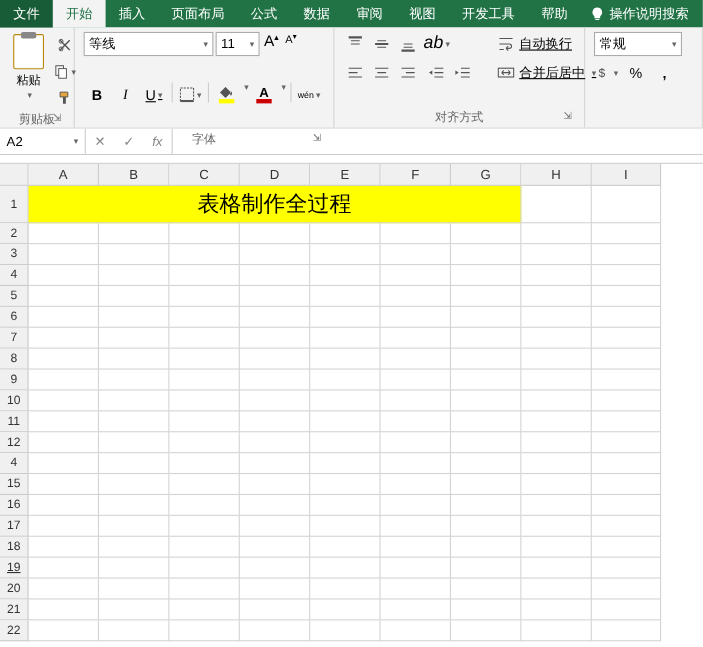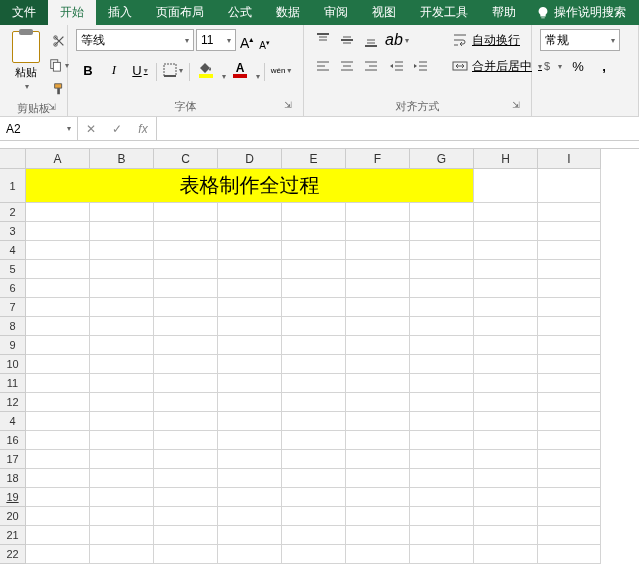--- a/index.html
+++ b/index.html
@@ -22,21 +22,21 @@
 
 
 .paste-big { display: flex; flex-direction: column; align-items: center; gap: 2px; padding: 2px 4px; cursor: pointer; }
 .paste-icon { width: 28px; height: 32px; background: #fff; border: 1px solid #b8860b; border-radius: 2px; position: relative; }
 .paste-icon::before { content: ""; position: absolute; top: -3px; left: 6px; width: 14px; height: 6px; background: #888; border-radius: 2px; }
 .paste-label { font-size: 11px; }
 .clip-side { display: flex; flex-direction: column; gap: 4px; padding-top: 2px; }
 .mini-btn { width: 22px; height: 20px; display: flex; align-items: center; justify-content: center; cursor: pointer; font-size: 12px; color: #555; }
 
 
-.font-row { display: flex; gap: 2px; align-items: flex-end; margin-bottom: 4px; }
+.font-row { display: flex; gap: 2px; align-items: flex-start; margin-bottom: 20px; }
 .font-name { width: 118px; height: 22px; border: 1px solid #ababab; background: #fff; font-size: 12px; padding: 0 4px; display: flex; align-items: center; justify-content: space-between; }
 .font-size { width: 40px; height: 22px; border: 1px solid #ababab; background: #fff; font-size: 12px; padding: 0 4px; display: flex; align-items: center; justify-content: space-between; }
 .aa-big { font-size: 14px; cursor: pointer; padding: 0 2px; }
 .aa-small { font-size: 10px; cursor: pointer; padding: 0 2px; }
 .fmt-btn { width: 24px; height: 22px; display: flex; align-items: center; justify-content: center; cursor: pointer; font-size: 13px; position: relative; }
 .fmt-btn.bold { font-weight: bold; }
 .fmt-btn.italic { font-style: italic; font-family: serif; }
 .fmt-btn.underline { text-decoration: underline; }
 .drop-arrow { font-size: 8px; color: #666; margin-left: 2px; }
 .fill-swatch { width: 14px; height: 4px; background: #ffff00; }
@@ -491,20 +491,32 @@
         <div class="cell col-B row-n" style="height: 19px;"></div>
         <div class="cell col-C row-n" style="height: 19px;"></div>
         <div class="cell col-D row-n" style="height: 19px;"></div>
         <div class="cell col-E row-n" style="height: 19px;"></div>
         <div class="cell col-F row-n" style="height: 19px;"></div>
         <div class="cell col-G row-n" style="height: 19px;"></div>
         <div class="cell col-H row-n" style="height: 19px;"></div>
         <div class="cell col-I row-n" style="height: 19px;"></div>
       </div>
       <div class="grid-wrap">
+        <div class="row-h row-n" style="height: 19px;">15</div>
+        <div class="cell col-A row-n" style="height: 19px;"></div>
+        <div class="cell col-B row-n" style="height: 19px;"></div>
+        <div class="cell col-C row-n" style="height: 19px;"></div>
+        <div class="cell col-D row-n" style="height: 19px;"></div>
+        <div class="cell col-E row-n" style="height: 19px;"></div>
+        <div class="cell col-F row-n" style="height: 19px;"></div>
+        <div class="cell col-G row-n" style="height: 19px;"></div>
+        <div class="cell col-H row-n" style="height: 19px;"></div>
+        <div class="cell col-I row-n" style="height: 19px;"></div>
+      </div>
+      <div class="grid-wrap">
         <div class="row-h row-n" style="height: 19px;">16</div>
         <div class="cell col-A row-n" style="height: 19px;"></div>
         <div class="cell col-B row-n" style="height: 19px;"></div>
         <div class="cell col-C row-n" style="height: 19px;"></div>
         <div class="cell col-D row-n" style="height: 19px;"></div>
         <div class="cell col-E row-n" style="height: 19px;"></div>
         <div class="cell col-F row-n" style="height: 19px;"></div>
         <div class="cell col-G row-n" style="height: 19px;"></div>
         <div class="cell col-H row-n" style="height: 19px;"></div>
         <div class="cell col-I row-n" style="height: 19px;"></div>

